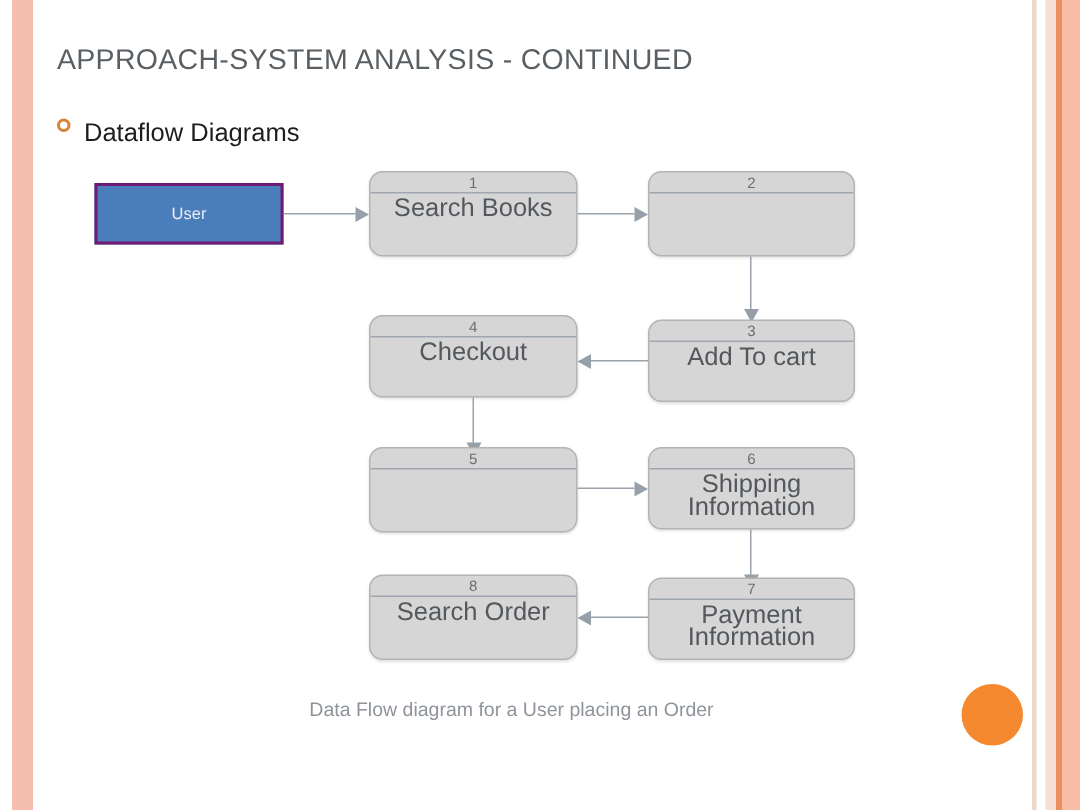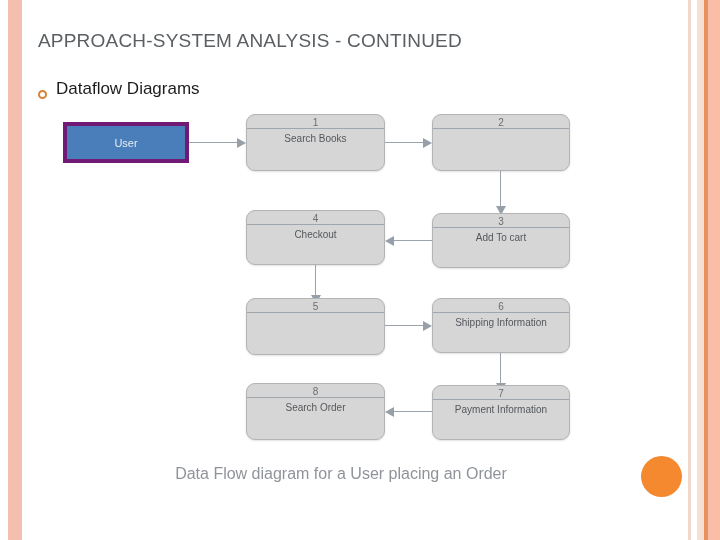--- a/index.html
+++ b/index.html
@@ -37,21 +37,21 @@
     letter-spacing: 0.2px;
     white-space: nowrap;
   }
 
   
   .bullet-row {
     position: absolute;
     left: 38px;
     top: 79px;
     display: flex;
-    align-items: flex-end;
+    align-items: flex-start;
     gap: 9px;
   }
   .bullet-marker {
     width: 9px;
     height: 9px;
     border: 2px solid #d98236;
     border-radius: 50%;
     box-sizing: border-box;
     flex: none;
   }
@@ -86,41 +86,41 @@
     top: 13px;
     height: 1px;
     background: #9fa6ad;
   }
   .proc-label {
     position: absolute;
     left: 0;
     right: 0;
     top: 16px;
     text-align: center;
-    font-size: 10px;
+    font-size: 17px;
     color: #54585c;
     line-height: 15px;
   }
   .proc-num {
     position: absolute;
     left: 0;
     right: 0;
     top: 2px;
     text-align: center;
     font-size: 10px;
     color: #6a6e72;
     line-height: 11px;
   }
 
   
   .entity-box {
     position: absolute;
     box-sizing: border-box;
     background: #4a7ebb;
-    border: 4px solid #701a75;
+    border: 2px solid #701a75;
   }
   .entity-label {
     position: absolute;
     left: 0;
     right: 0;
     top: 50%;
     transform: translateY(-50%);
     text-align: center;
     font-size: 11px;
     color: #e6edf5;
@@ -154,21 +154,21 @@
     border-top: 9px solid #97a0a8;
   }
 
   
   .diagram-caption {
     position: absolute;
     left: 0;
     right: 0;
     top: 360px;
     text-align: center;
-    font-size: 16px;
+    font-size: 13px;
     color: #8f949a;
     padding-left: 42px;
   }
 
   
   .orange-circle {
     position: absolute;
     left: 641px;
     top: 456px;
     width: 41px;

